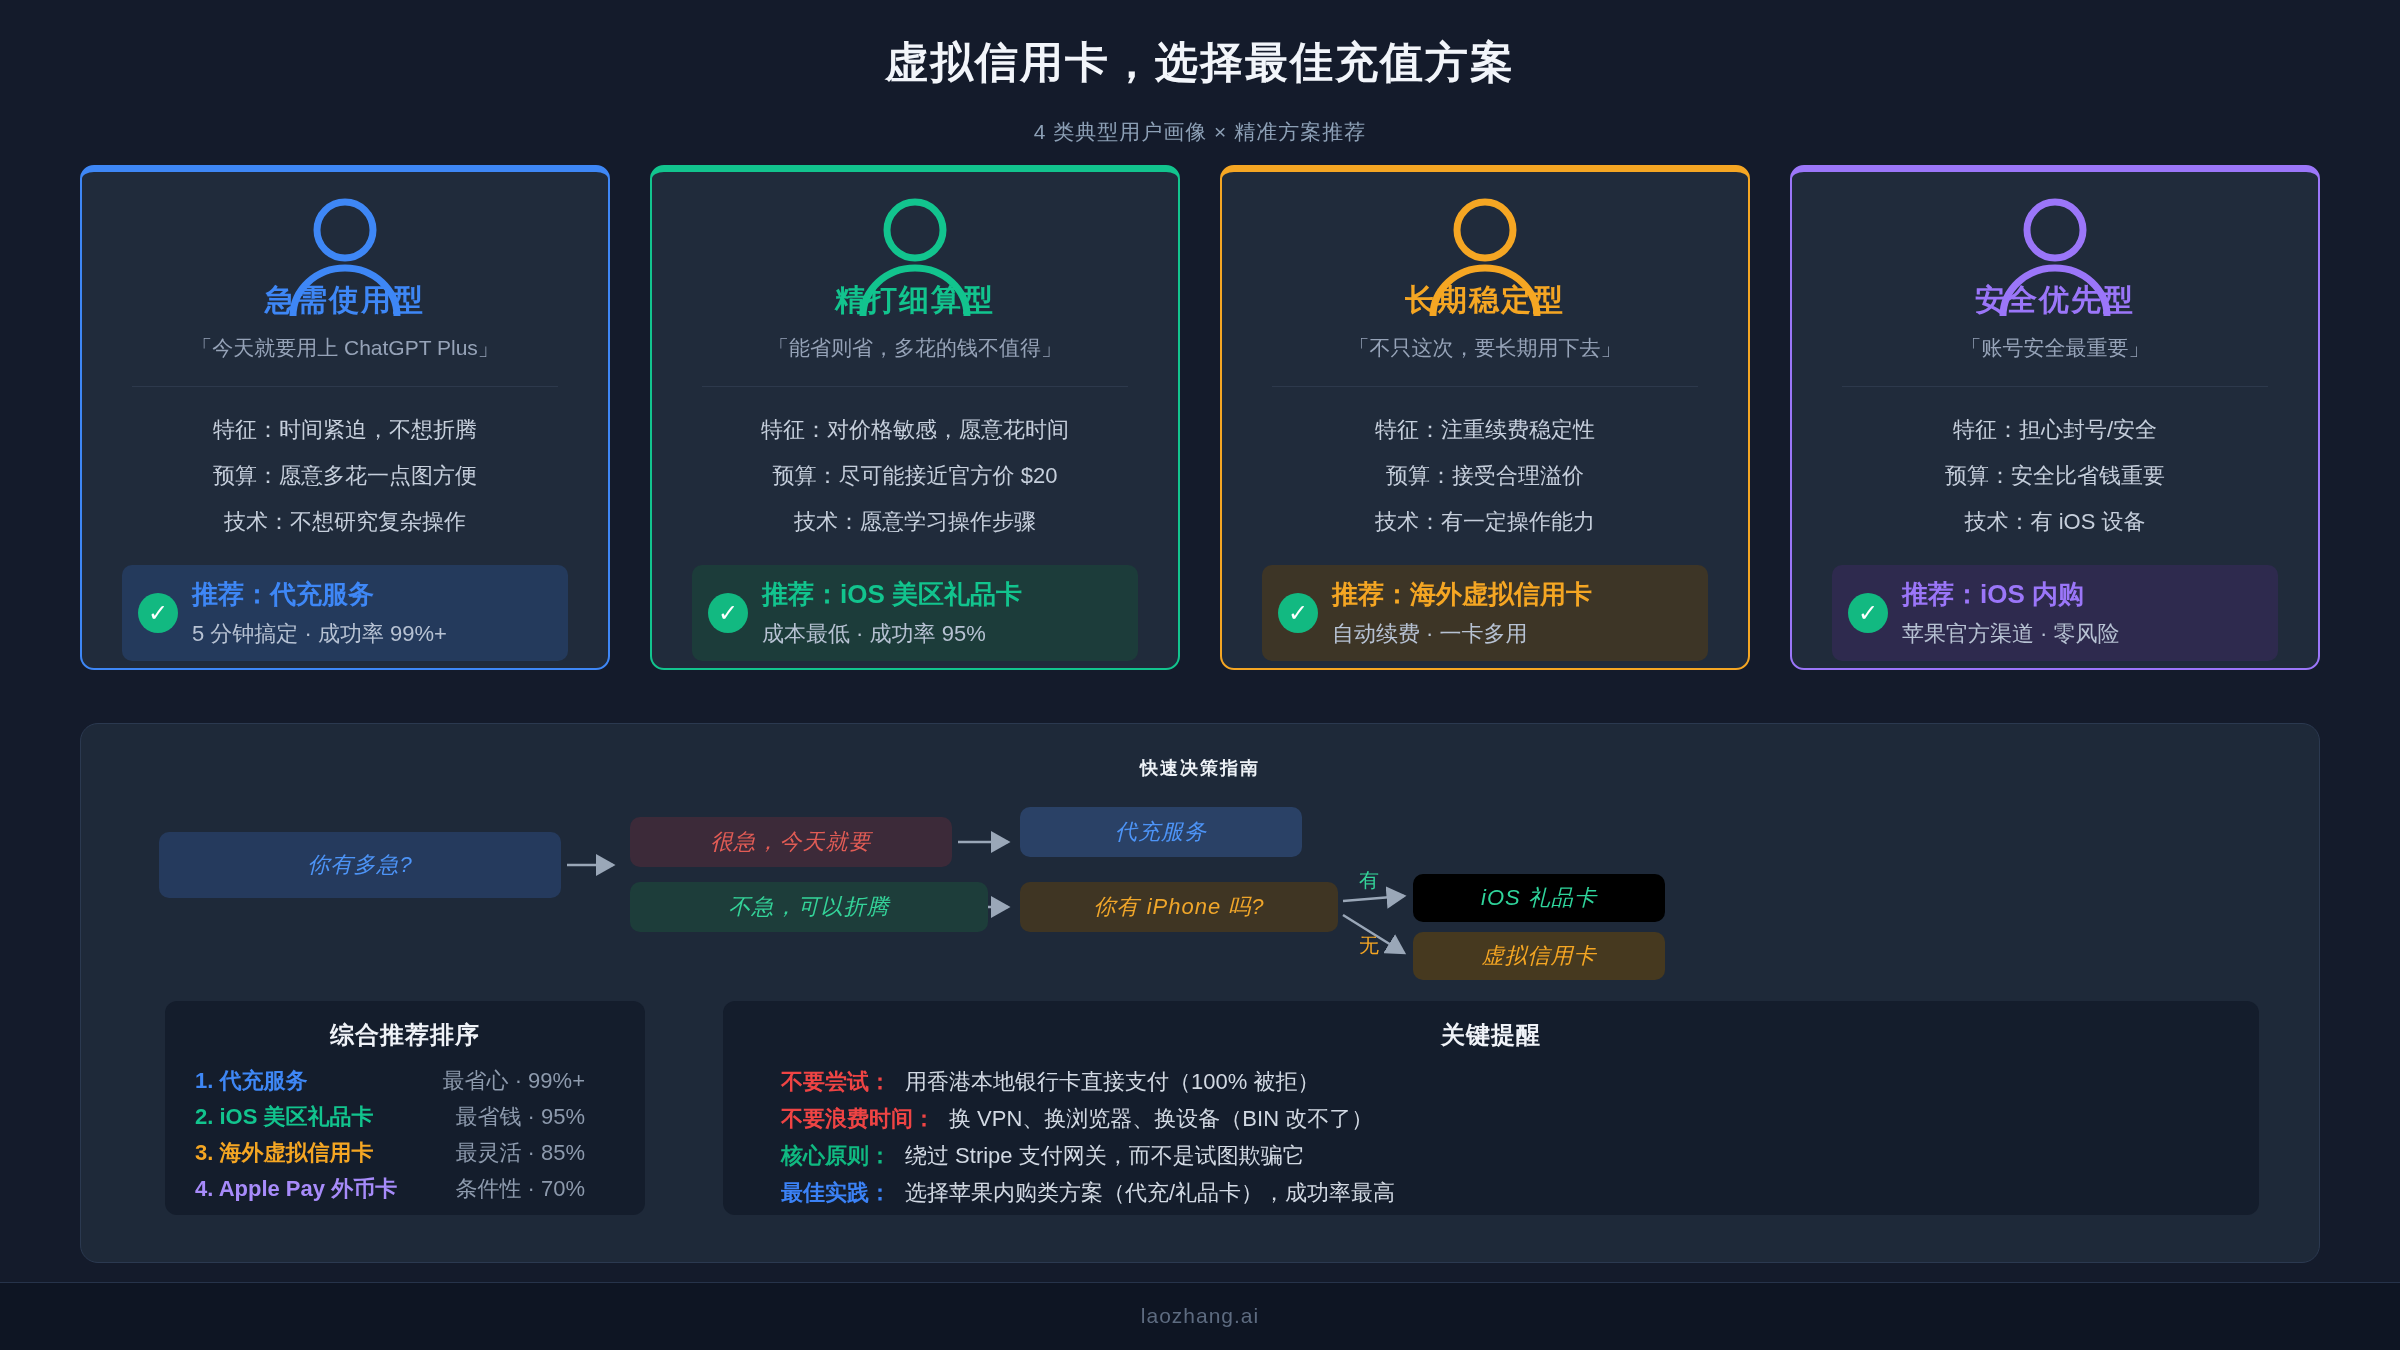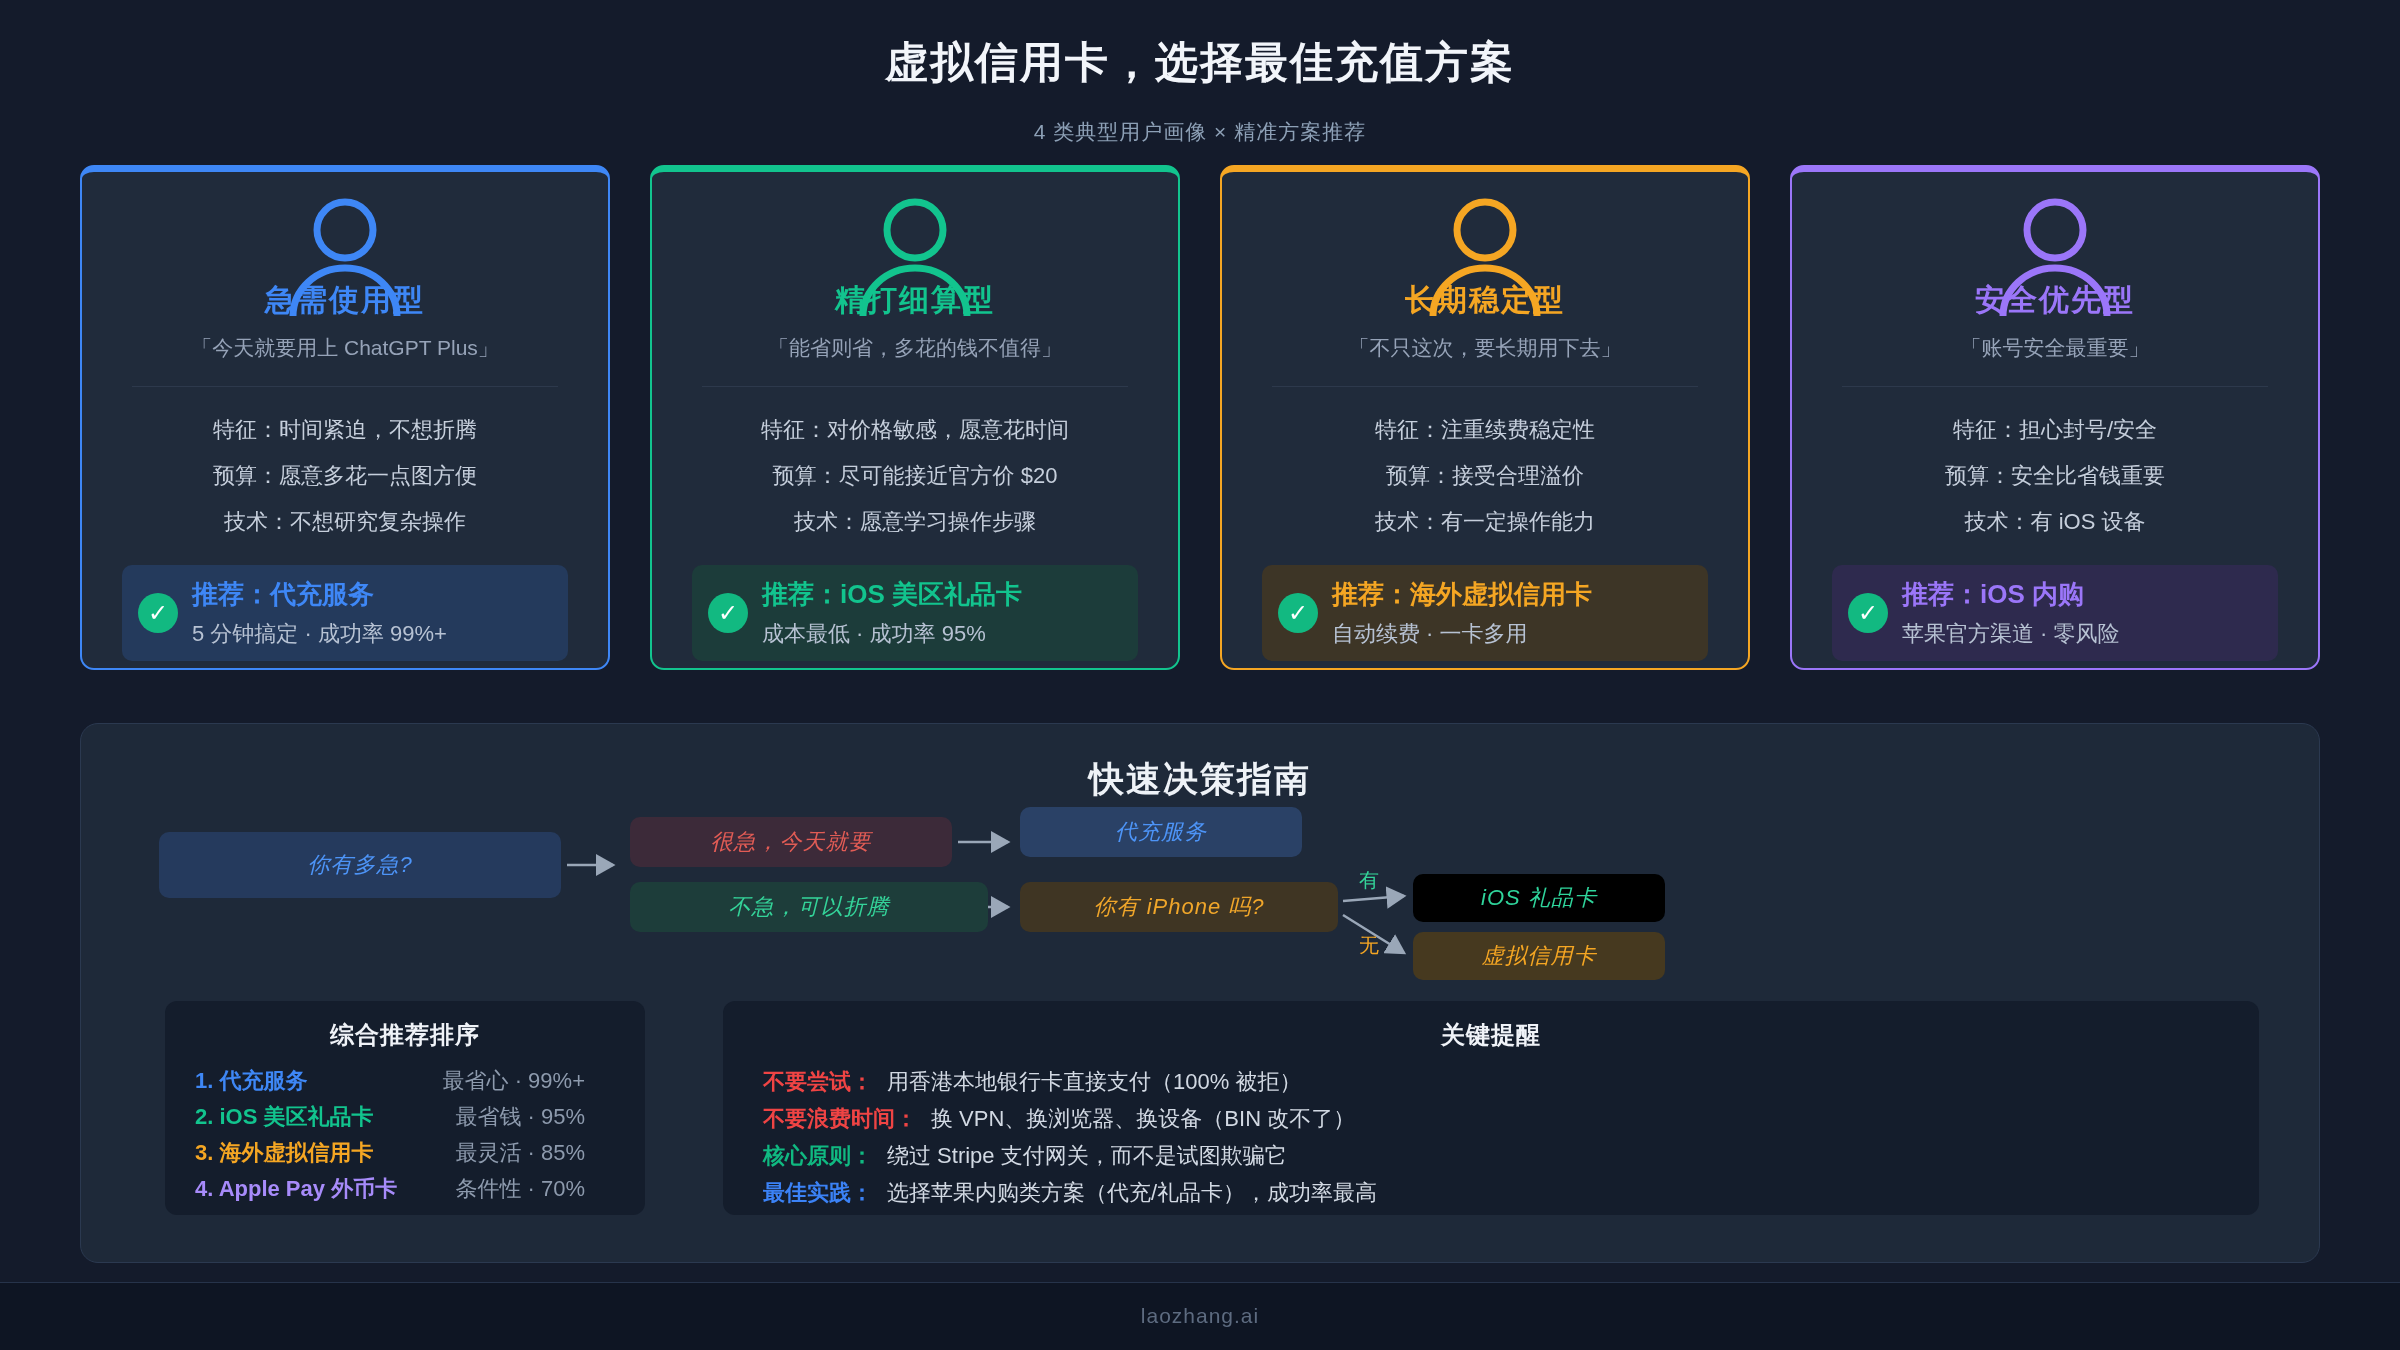--- a/index.html
+++ b/index.html
@@ -29,21 +29,21 @@
   .rec { margin:20px 40px 0; min-height:80px; background:var(--rec); border-radius:10px;
          display:flex; align-items:center; padding:12px 16px; text-align:left; }
   .check { flex:0 0 40px; width:40px; height:40px; border-radius:50%; background:#12b981;
            color:#fff; font-size:24px; font-weight:bold; line-height:40px; text-align:center; margin-right:14px; }
   .rec-title { font-size:26px; font-weight:bold; color:var(--ac); }
   .rec-sub { margin-top:7px; font-size:22px; color:#b7c2d3; }
 
   
   .guide { position:absolute; left:80px; top:723px; width:2240px; height:540px;
            background:#1e2939; border:1px solid #2b3950; border-radius:18px; }
-  .guide-title { text-align:center; margin-top:32px; font-size:35px; font-weight:bold; color:#eef2f7; letter-spacing:2px; }
+  .guide-title { text-align:center; margin-top:32px; font-size:18px; font-weight:bold; color:#eef2f7; letter-spacing:2px; }
   .fnode { position:absolute; border-radius:10px; display:flex; align-items:center; justify-content:center;
            font-size:22px; font-weight:500; letter-spacing:1px; white-space:nowrap;font-style:italic; }
   .fn-start   { left:78px;  top:108px; width:402px; height:66px; background:#253a5d; color:#4d94f7; }
   .fn-urgent  { left:549px; top:93px;  width:322px; height:50px; background:#3c2a39; color:#e25c55; }
   .fn-relaxed { left:549px; top:158px; width:358px; height:50px; background:#1d3d3a; color:#34d399; }
   .fn-proxy   { left:939px; top:83px;  width:282px; height:50px; background:#2a4166; color:#4d94f7; }
   .fn-iphone  { left:939px; top:158px; width:318px; height:50px; background:#3f3523; color:#f0a62a; }
   .fn-gift    { left:1332px; top:150px; width:252px; height:48px; background:#000000; color:#2fd49b; }
   .fn-vcc     { left:1332px; top:208px; width:252px; height:48px; background:#46391f; color:#f5a623; }
   .flow-svg { position:absolute; left:0; top:0; pointer-events:none; }
@@ -55,21 +55,21 @@
   .subpanel { position:absolute; top:277px; background:#141d2c; border-radius:12px; }
   .ranking { left:84px; width:480px; height:214px; }
   .reminders { left:642px; width:1536px; height:214px; }
   .subpanel-title { text-align:center; margin-top:18px; font-size:24px; font-weight:bold; color:#f0f3f8; letter-spacing:1px; }
   .rk-list { margin:12px 30px 0; }
   .rk-row { display:flex; align-items:baseline; line-height:36px; }
   .rk-name { font-size:22px; font-weight:bold; white-space:nowrap; }
   .rk-stat { margin-left:auto; margin-right:30px; font-size:22px; color:#8d9aad; white-space:nowrap; }
   .rk-1 { color:#3e87f6; } .rk-2 { color:#12c48e; } .rk-3 { color:#f5a623; } .rk-4 { color:#a78bfa; }
   .rm-list { margin:12px 0 0 40px; }
-  .rm-row { line-height:37px; font-size:22px; white-space:nowrap; }
+  .rm-row { line-height:37px; font-size:22px; white-space:nowrap;margin-left:18px; }
   .rm-label { font-weight:bold; margin-right:14px; }
   .rm-red { color:#ef4444; } .rm-green { color:#10b981; } .rm-blue { color:#3b82f6; }
   .rm-text { color:#d2d9e3; }
 
   
   .footer { position:absolute; left:0; bottom:0; width:2400px; height:68px; background:#0e1523;
             border-top:1px solid #26334a; text-align:center; line-height:66px; }
   .footer-brand { font-size:21px; color:#5d6b80; letter-spacing:1px; }
 </style>
 </head>

